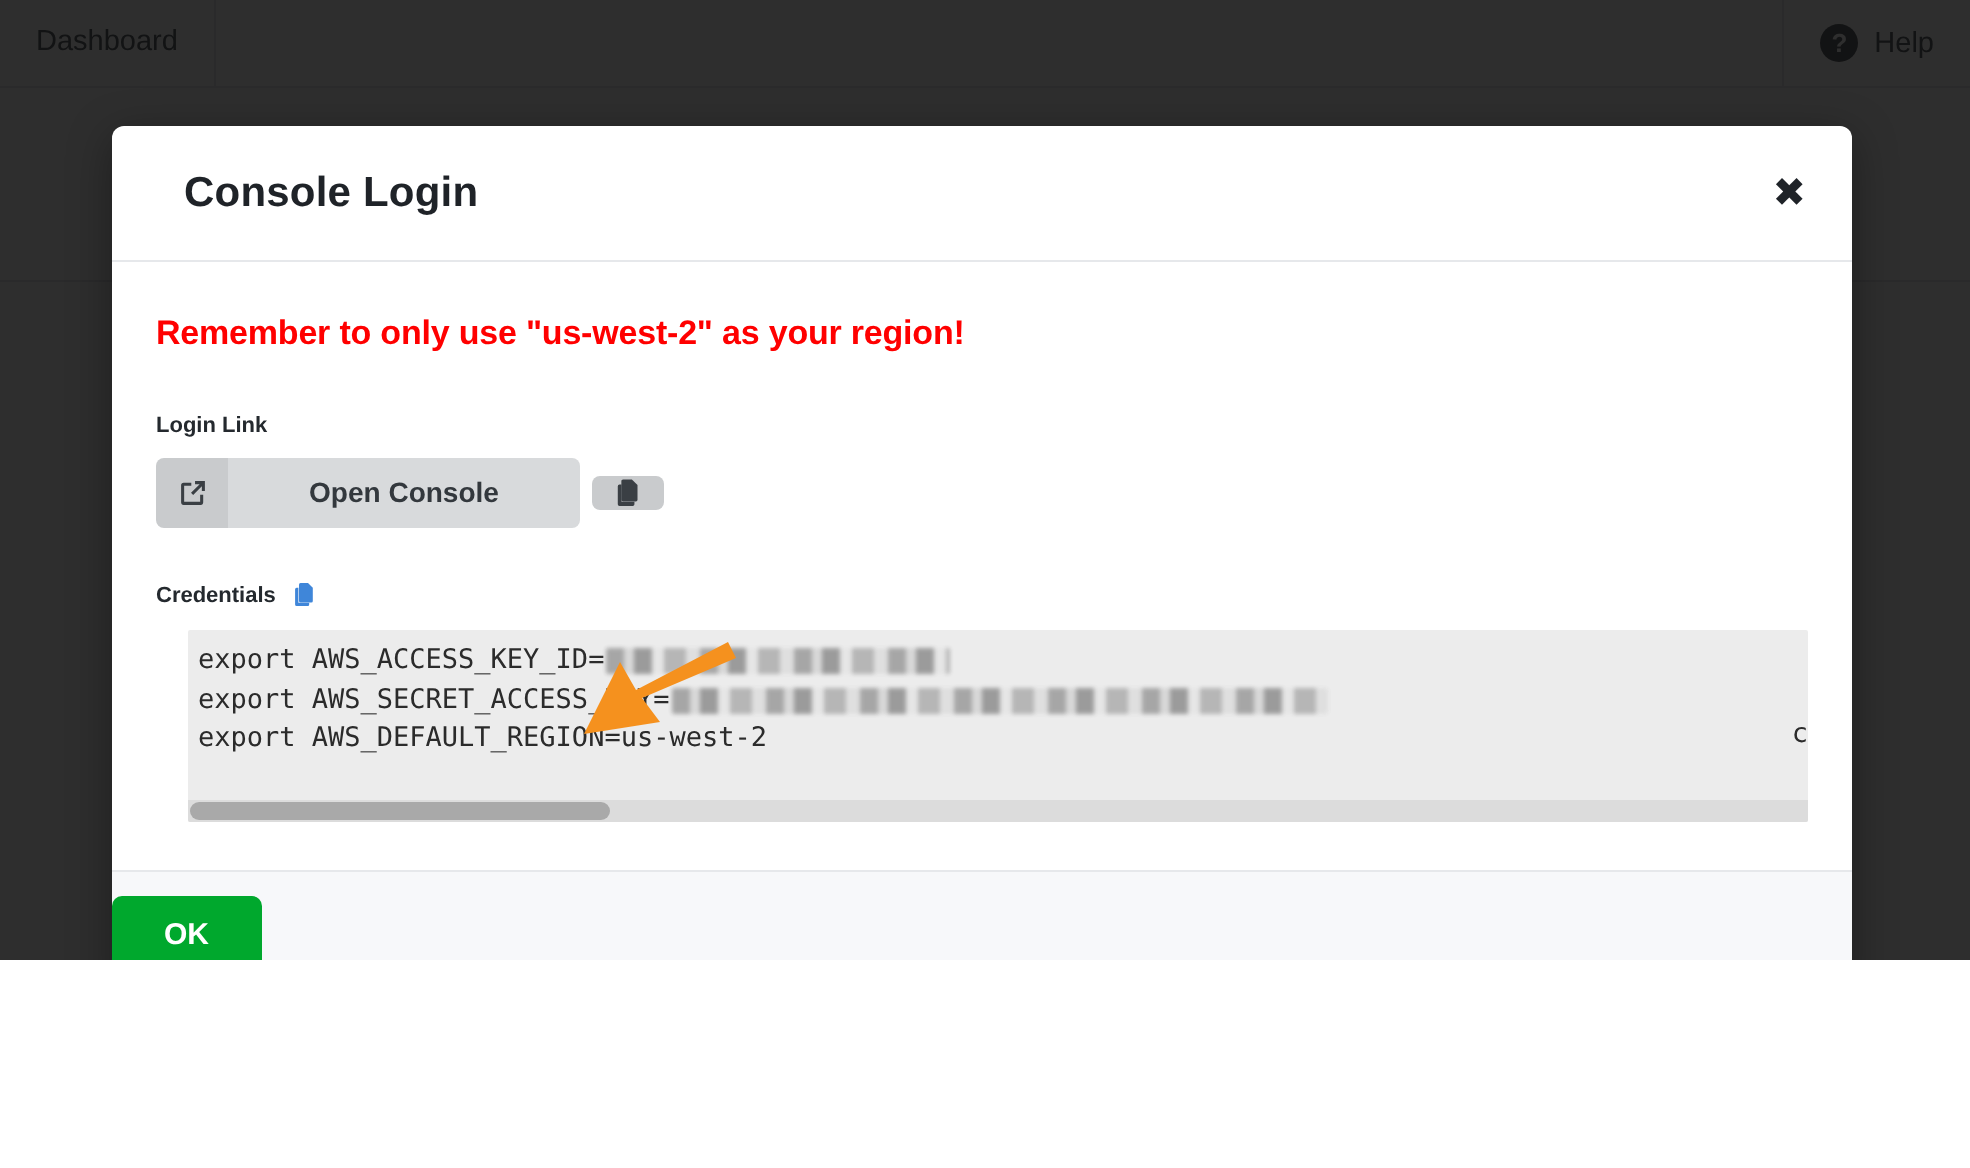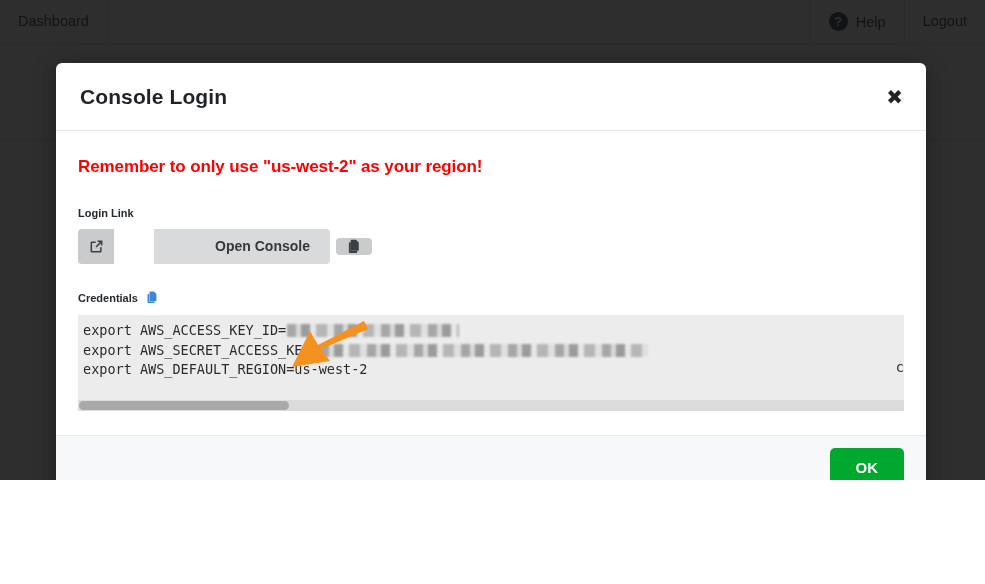--- a/index.html
+++ b/index.html
@@ -134,21 +134,21 @@
     border-radius: 6px;
     box-shadow: 0 5px 22px rgba(0,0,0,0.35);
     overflow: hidden;
   }
   .modal-header {
     position: relative;
     height: 67px;
     border-bottom: 1px solid #e6e8eb;
     display: flex;
     align-items: center;
-    padding: 0 24px 0 24px;
+    padding: 0 24px 0 36px;
   }
   .modal-title {
     font-size: 21px;
     font-weight: bold;
     color: #1f2328;
     letter-spacing: 0.1px;
   }
   .modal-close {
     position: absolute;
     right: 23px;
@@ -211,33 +211,34 @@
     background: #d8dadc;
     padding: 0 20px;
     height: 35px;
     line-height: 35px;
     font-size: 14px;
     font-weight: bold;
     color: #33383d;
     cursor: pointer;
     white-space: nowrap;
   }
-  .btn-main.wide { min-width: 136px; text-align: right; margin-left: 40px; }
+  .btn-main.wide { min-width: 136px; text-align: center; }
 
   .icon-sq { display: block; }
 
   .copy-badge { display: inline-flex; cursor: pointer; }
 
   
   .code-wrap {
     position: relative;
     background: #ececec;
     height: 96px;
     overflow: hidden;
     border-radius: 1px;
+    margin-left: 16px;
   }
   .code {
     font-family: "DejaVu Sans Mono", monospace;
     font-size: 13.5px;
     line-height: 19.5px;
     color: #2b2b2b;
     padding: 6px 0 0 5px;
     white-space: nowrap;
   }
   .code-line { height: 19.5px; display: flex; align-items: center; }
@@ -294,21 +295,21 @@
     pointer-events: none;
   }
 
   
   .modal-footer {
     background: #f7f8fa;
     border-top: 1px solid #e6e8eb;
     height: 62px;
     display: flex;
     align-items: center;
-    justify-content: flex-end;
+    justify-content: flex-start;
     padding-right: 22px;
   }
   .btn-ok {
     background: #00a82d;
     color: #ffffff;
     border: 0;
     border-radius: 5px;
     font-size: 15px;
     font-weight: bold;
     padding: 0 26px;
@@ -325,21 +326,20 @@
   <div class="page">
 
     <div class="navbar">
       <div class="nav-brand">Dashboard</div>
       <div class="nav-spacer"></div>
       <div class="nav-right">
         <div class="nav-help">
           <span class="help-icon">?</span>
           <span>Help</span>
         </div>
-        <div class="nav-logout">Logout</div>
       </div>
     </div>
 
     <div class="page-title"></div>
     <div class="panel-a"></div>
     <div class="panel-b"></div>
     <div class="ghost-pill"></div>
   </div>
 
   <div class="overlay"></div>

